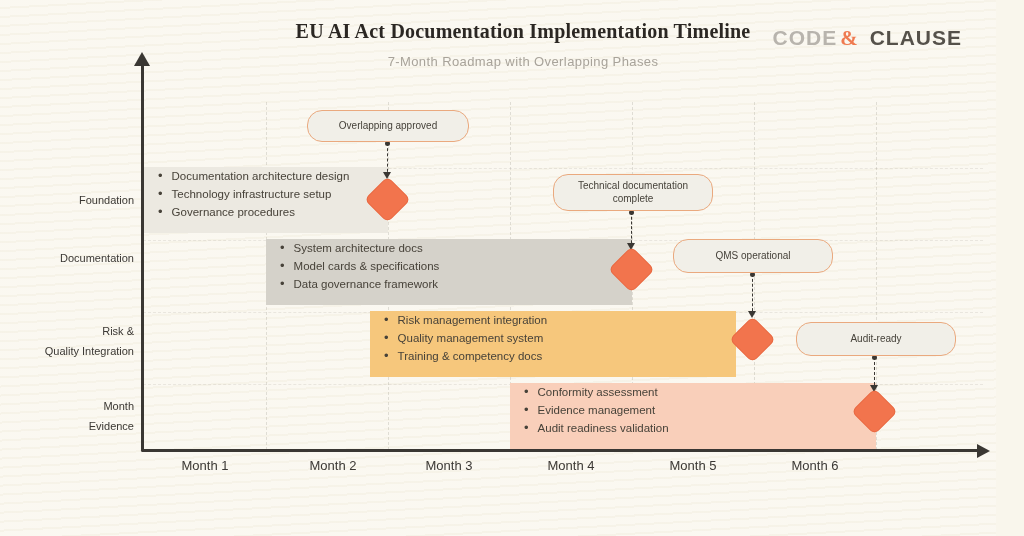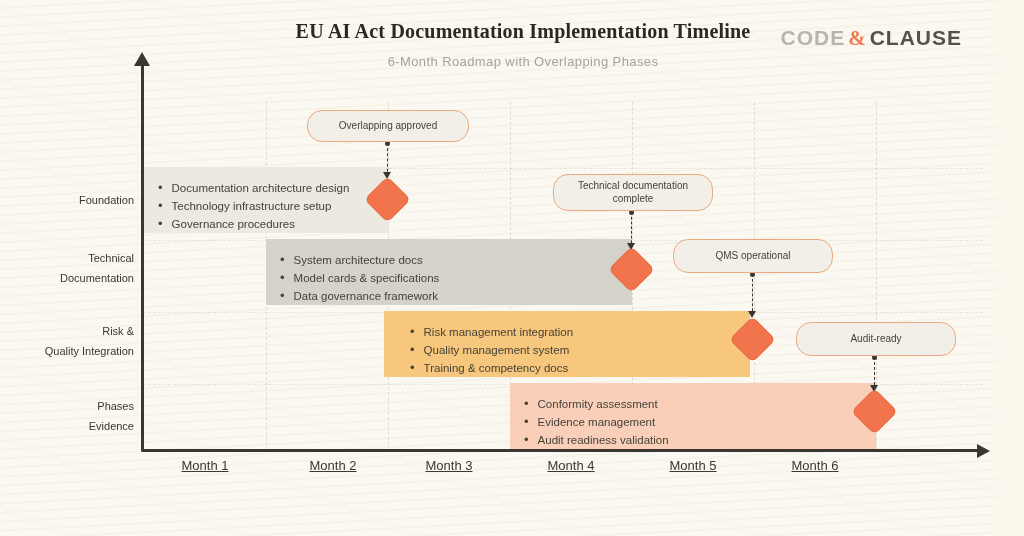--- a/index.html
+++ b/index.html
@@ -16,36 +16,36 @@
       repeating-linear-gradient(177deg, rgba(255,255,255,.25) 0 7px, rgba(222,215,198,.10) 7px 9px),
       #f9f6ec;
   }
   
   .title-wrap { position:absolute; top:20px; left:60px; right:10px; text-align:center; z-index:7; }
   .title { font-family:"Liberation Serif","DejaVu Serif",serif; font-weight:700; font-size:20px; color:#2b2723; letter-spacing:.2px; }
   .subtitle { margin-top:11px; font-size:13px; color:#a8a39a; letter-spacing:.4px; }
   .logo { position:absolute; top:26px; right:34px; z-index:8; font-size:21px; font-weight:700; letter-spacing:1px; white-space:nowrap; }
   .logo .c1 { color:#b8b4ad; }
   .logo .amp { color:#ef7a50; font-family:"Liberation Serif","DejaVu Serif",serif; font-weight:700; padding:0 3px; }
-  .logo .c2 { color:#55514a; }
+  .logo .c2 { color:#55514a;margin-left:8px; }
 
   
   .y-axis { position:absolute; left:141px; top:64px; width:3px; height:387px; background:#3a3733; border-radius:2px; z-index:6; }
   .y-arrow { position:absolute; left:134px; top:52px; width:0; height:0; border-left:8px solid transparent; border-right:8px solid transparent; border-bottom:14px solid #3a3733; z-index:6; }
   .x-axis { position:absolute; left:141px; top:449px; width:840px; height:3px; background:#3a3733; border-radius:2px; z-index:6; }
   .x-arrow { position:absolute; left:977px; top:443.5px; width:0; height:0; border-top:7px solid transparent; border-bottom:7px solid transparent; border-left:13px solid #3a3733; z-index:6; }
-  .month-label { position:absolute; top:458px; width:100px; text-align:center; font-size:13px; color:#3b3834; z-index:6;text-decoration:underline; }
+  .month-label { position:absolute; top:458px; width:100px; text-align:center; font-size:13px; color:#3b3834; z-index:6; }
 
   
   .vgrid { position:absolute; top:102px; height:348px; width:0; border-left:1px dashed rgba(90,82,66,.16); z-index:1; }
   .hgrid { position:absolute; left:143px; width:840px; height:0; border-top:1px dashed rgba(90,82,66,.10); z-index:1; }
 
   
   .row-label { position:absolute; left:14px; width:120px; text-align:right; font-size:11px; line-height:19.5px; color:#3b3834; z-index:2; }
-  .bar { position:absolute; height:66px; z-index:2; display:flex; align-items:flex-end; }
+  .bar { position:absolute; height:66px; z-index:2; display:flex; align-items:flex-start; }
   .bar ul { list-style:none; padding-left:14px; }
   .bar li { font-size:11.5px; line-height:17px; color:#474239; white-space:nowrap; display:flex; align-items:baseline; }
   .bar li::before { content:"•"; font-size:13px; margin-right:9px; color:#474239; }
 
   
   .ms-box {
     position:absolute; z-index:5; display:flex; align-items:center; justify-content:center;
     background:#f1efe8; border:1px solid #eaa97e; border-radius:15px;
     font-size:10px; color:#46423a; text-align:center; line-height:12.5px; padding:2px 12px;
   }
@@ -54,68 +54,67 @@
   .connector::after { content:""; position:absolute; left:-5.3px; bottom:-2px; width:0; height:0; border-left:4.5px solid transparent; border-right:4.5px solid transparent; border-top:7px solid #3a3733; }
   .diamond { position:absolute; width:33px; height:33px; transform:rotate(45deg); border-radius:6px; background:#f2744d; z-index:4; box-shadow:0 0 0 1px rgba(214,88,48,.35) inset; }
 </style>
 </head>
 <body>
 
 <div id="canvas">
 
   <div class="title-wrap">
     <div class="title">EU AI Act Documentation Implementation Timeline</div>
-    <div class="subtitle">6-Month Roadmap with Overlapping Phases</div>
+    <div class="subtitle">7-Month Roadmap with Overlapping Phases</div>
   </div>
   <div class="logo">
     <span class="c1">CODE</span><span class="amp">&amp;</span><span class="c2">CLAUSE</span>
   </div>
 
   <div class="vgrid" style="left:266px"></div>
   <div class="vgrid" style="left:388px"></div>
   <div class="vgrid" style="left:510px"></div>
   <div class="vgrid" style="left:632px"></div>
   <div class="vgrid" style="left:754px"></div>
   <div class="vgrid" style="left:876px"></div>
   <div class="hgrid" style="top:168px"></div>
   <div class="hgrid" style="top:240px"></div>
   <div class="hgrid" style="top:312px"></div>
   <div class="hgrid" style="top:384px"></div>
 
   <div class="row-label" style="top:191px">
     <div>Foundation</div>
   </div>
   <div class="row-label" style="top:249px">
-    <div>Technical</div>
     <div>Documentation</div>
   </div>
   <div class="row-label" style="top:322px">
     <div>Risk &amp;</div>
     <div>Quality Integration</div>
   </div>
   <div class="row-label" style="top:397px">
-    <div>Phases</div>
+    <div>Month</div>
     <div>Evidence</div>
   </div>
 
   <div class="bar" style="left: 144px; top: 167px; width: 244px; background-color: rgb(236, 233, 225);">
     <ul>
       <li>Documentation architecture design</li>
       <li>Technology infrastructure setup</li>
       <li>Governance procedures</li>
     </ul>
   </div>
   <div class="bar" style="left: 266px; top: 239px; width: 366px; background-color: rgb(213, 210, 202);">
     <ul>
       <li>System architecture docs</li>
       <li>Model cards &amp; specifications</li>
       <li>Data governance framework</li>
     </ul>
   </div>
-  <div class="bar" style="left: 384px; top: 311px; width: 366px; background-color: rgb(246, 199, 124); padding-left: 12px;">
+  <div class="bar" style="left: 370px; top: 311px; width: 366px; background-color: rgb(246, 199, 124);">
     <ul>
       <li>Risk management integration</li>
       <li>Quality management system</li>
       <li>Training &amp; competency docs</li>
     </ul>
   </div>
   <div class="bar" style="left: 510px; top: 383px; width: 366px; background-color: rgb(249, 207, 186);">
     <ul>
       <li>Conformity assessment</li>
       <li>Evidence management</li>

